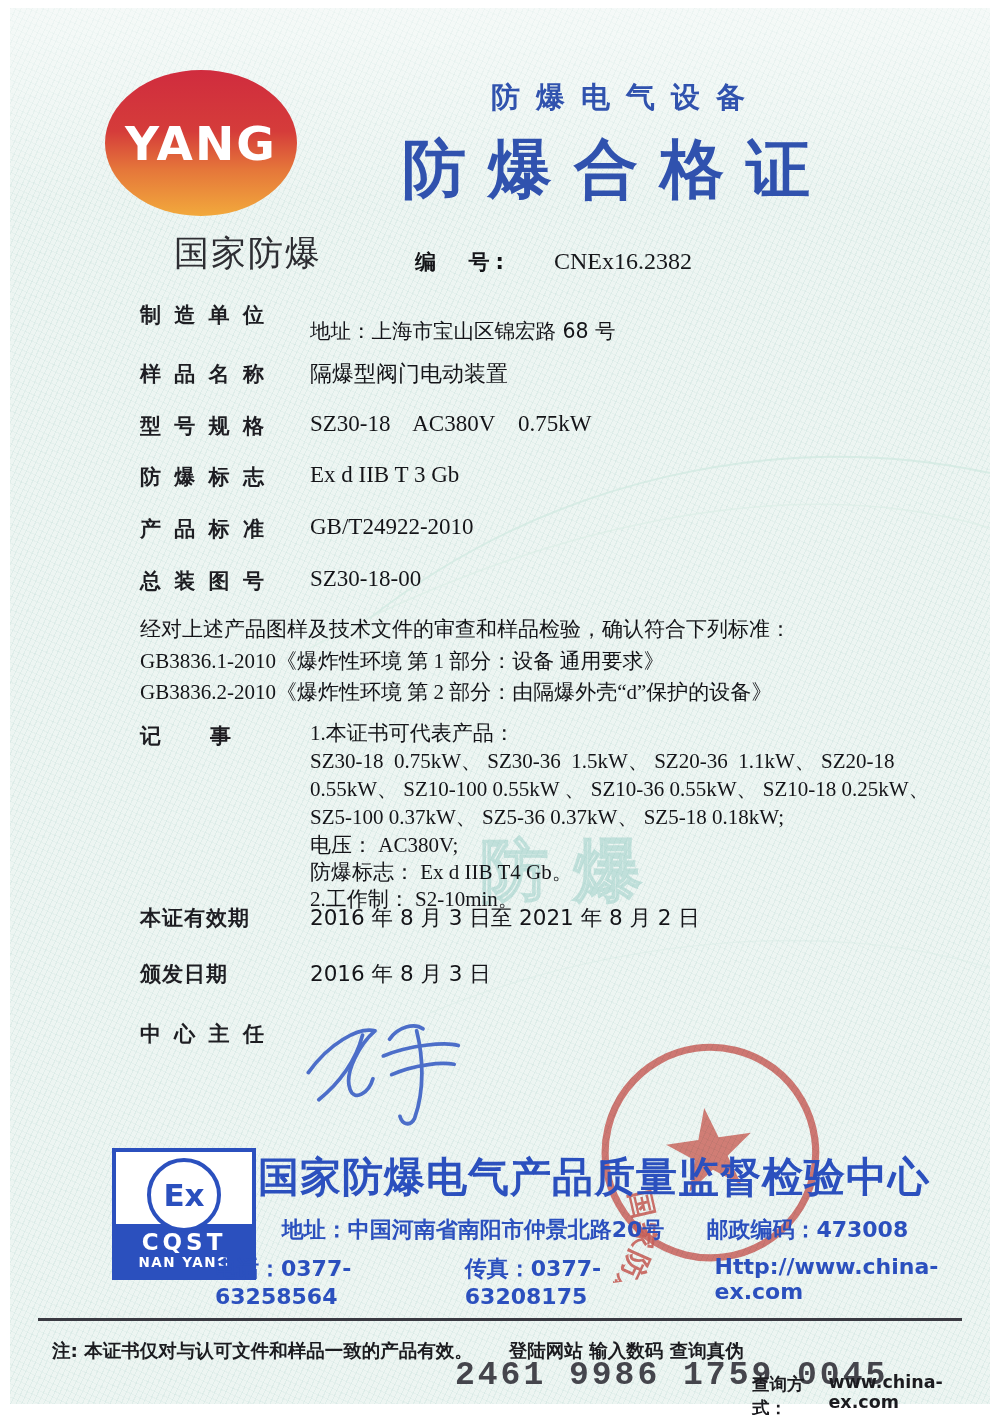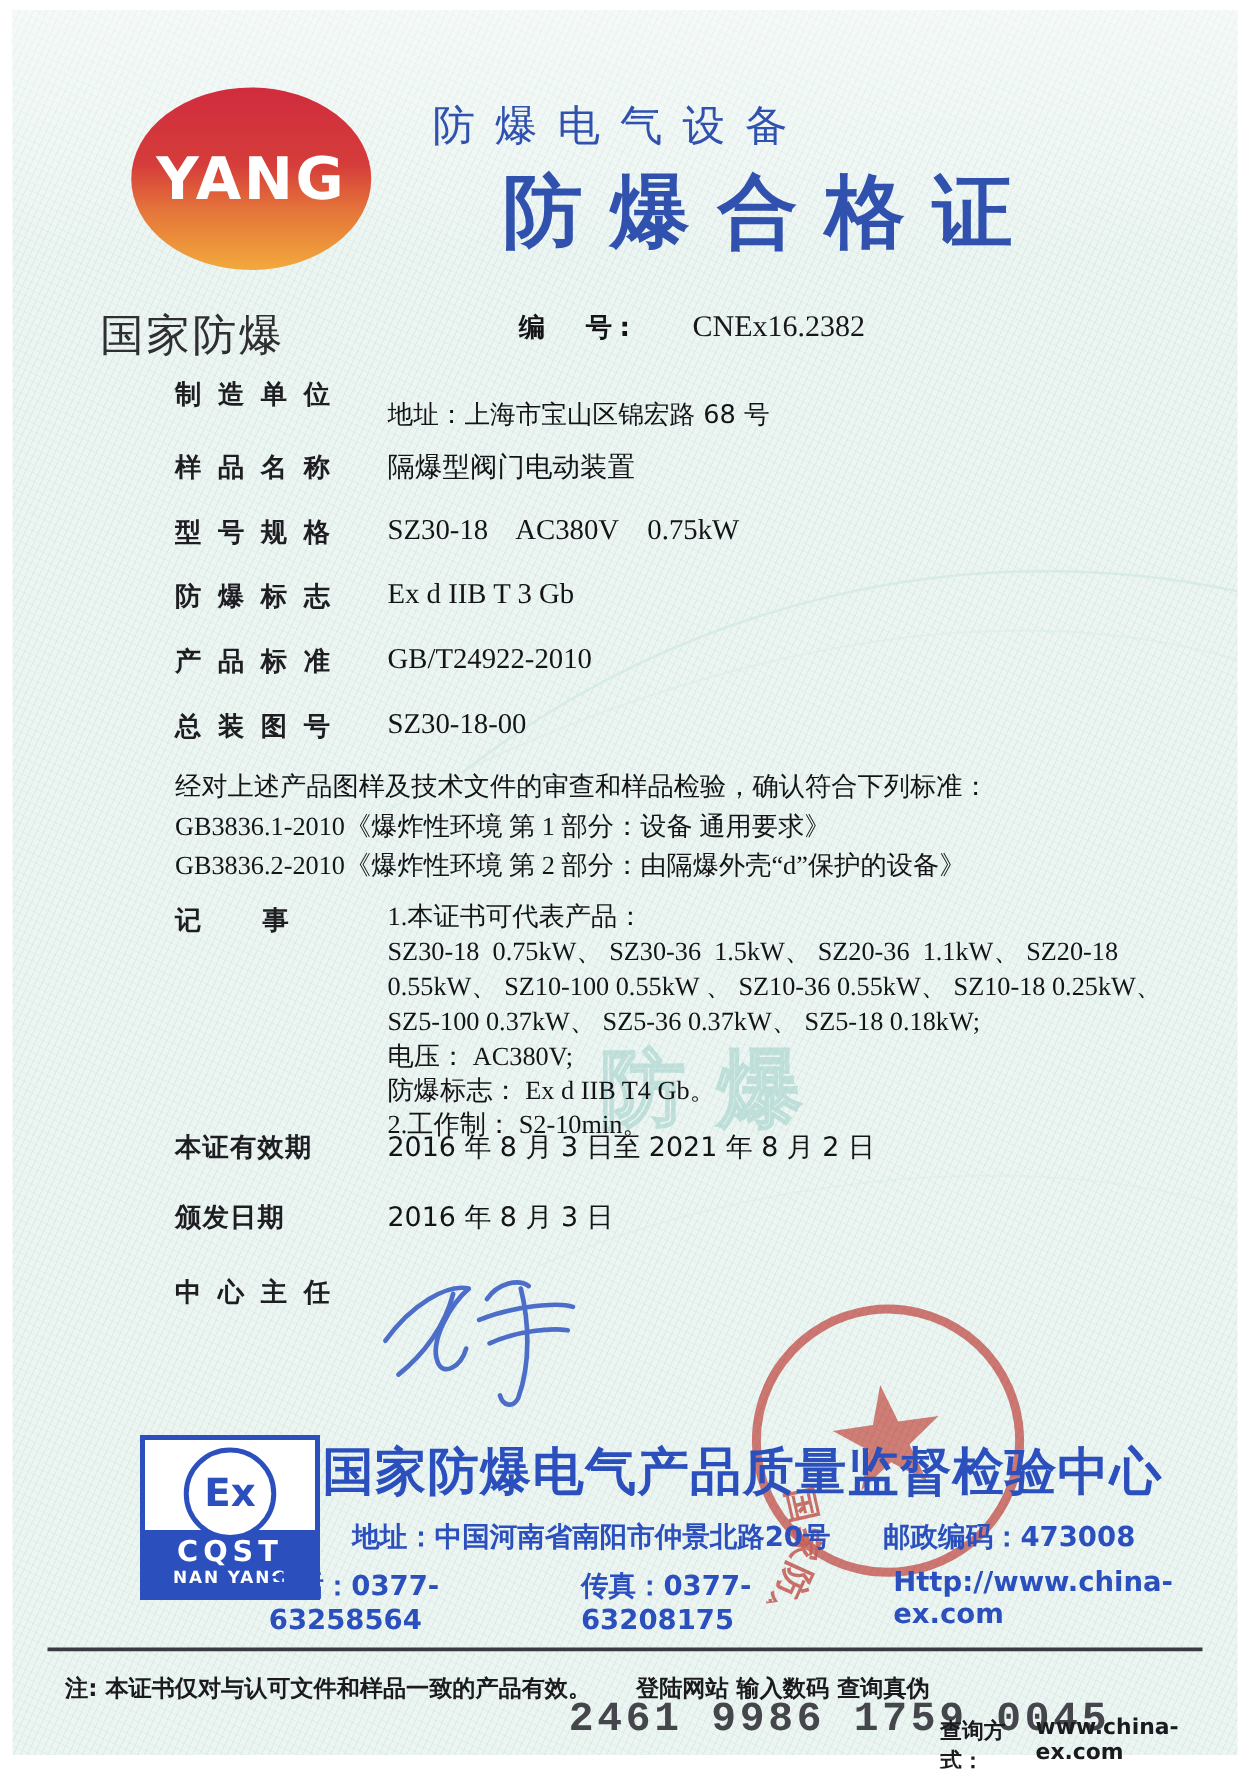--- a/index.html
+++ b/index.html
@@ -11,22 +11,22 @@
           repeating-linear-gradient(115deg, rgba(168,206,199,.20) 0px, rgba(168,206,199,.20) 1px, rgba(0,0,0,0) 1px, rgba(0,0,0,0) 5px),
           repeating-linear-gradient(25deg, rgba(168,206,199,.12) 0px, rgba(168,206,199,.12) 1px, rgba(0,0,0,0) 1px, rgba(0,0,0,0) 6px),
           #edf5f2;}
   .abs{position:absolute;}
   .t{white-space:pre-wrap;}
   
   .logo{left:95px;top:62px;width:192px;height:146px;border-radius:50%;
         background:linear-gradient(180deg,#d02c3e 0%,#d53c3a 42%,#e5763a 68%,#f2a93c 100%);
         display:flex;align-items:center;justify-content:center;}
   .logo span{color:#ffffff;font-weight:800;font-size:47px;letter-spacing:2px;}
-  .logo-caption{left:70px;top:222px;width:242px;text-align:left;font-size:35px;color:#2e2e33;font-weight:500;letter-spacing:2px;margin-top:15px;}
-  .doc-type{left:320px;top:70px;width:560px;font-size:34px;font-weight:400;
+  .logo-caption{left:70px;top:222px;width:242px;text-align:right;font-size:35px;color:#2e2e33;font-weight:500;letter-spacing:2px;}
+  .doc-type{left:320px;top:70px;width:560px;text-align:center;font-size:29px;font-weight:700;
             letter-spacing:16px;padding-left:16px;color:#3052ae;}
   .main-title{left:285px;top:118px;width:600px;text-align:center;font-size:64px;font-weight:700;
               letter-spacing:22px;padding-left:22px;color:#3052ae;}
   .certno{left:405px;top:240px;display:flex;align-items:baseline;}
   .certno .lab{font-size:21px;font-weight:700;letter-spacing:6px;color:#141418;}
   .certno .num{margin-left:44px;font-family:"Liberation Serif","DejaVu Serif",serif;font-size:24px;color:#17171b;}
   
   .lbl{position:absolute;left:130px;font-size:21px;font-weight:600;letter-spacing:3px;color:#1d1d22;}
   .val{position:absolute;left:300px;font-size:22px;color:#141418;}
   .serifv{font-family:"Liberation Serif","DejaVu Serif","DejaVu Sans",serif;font-size:23px;}

